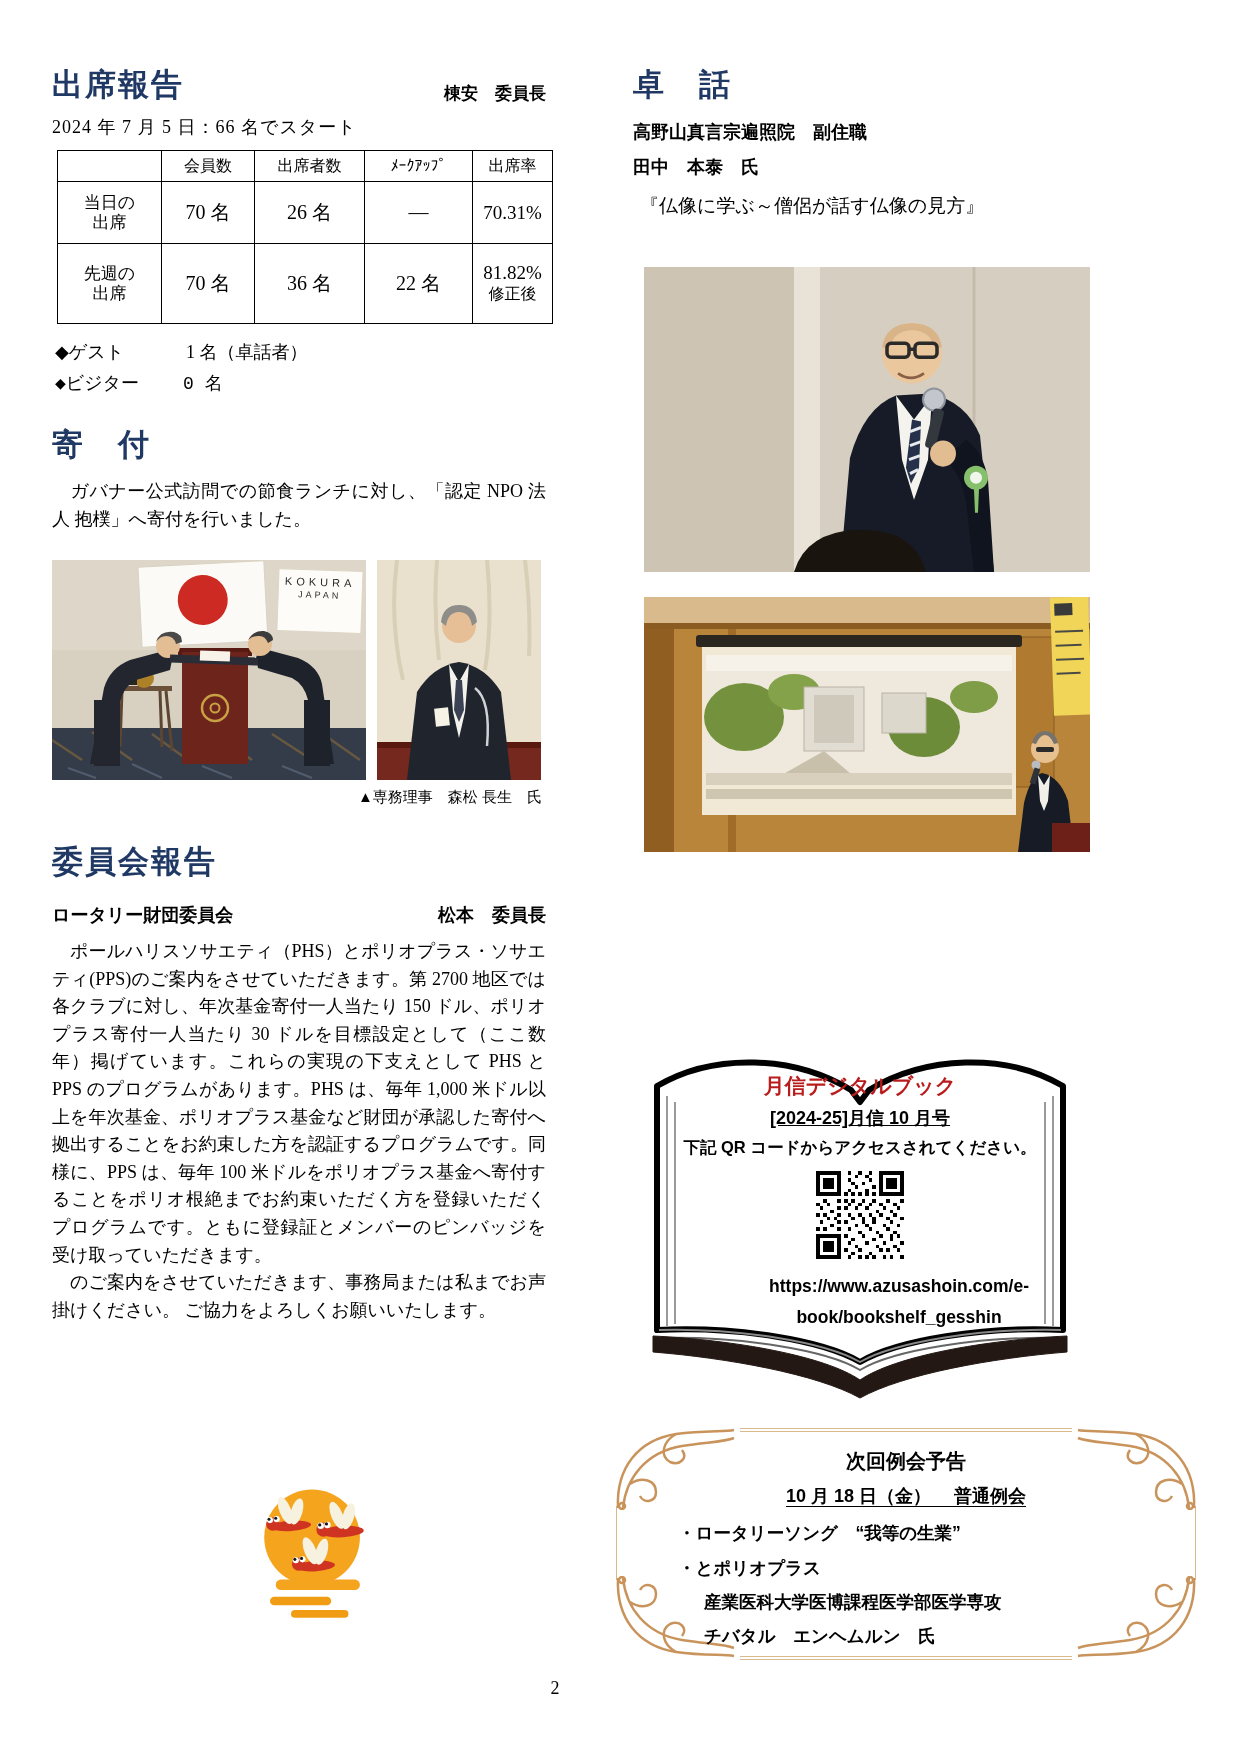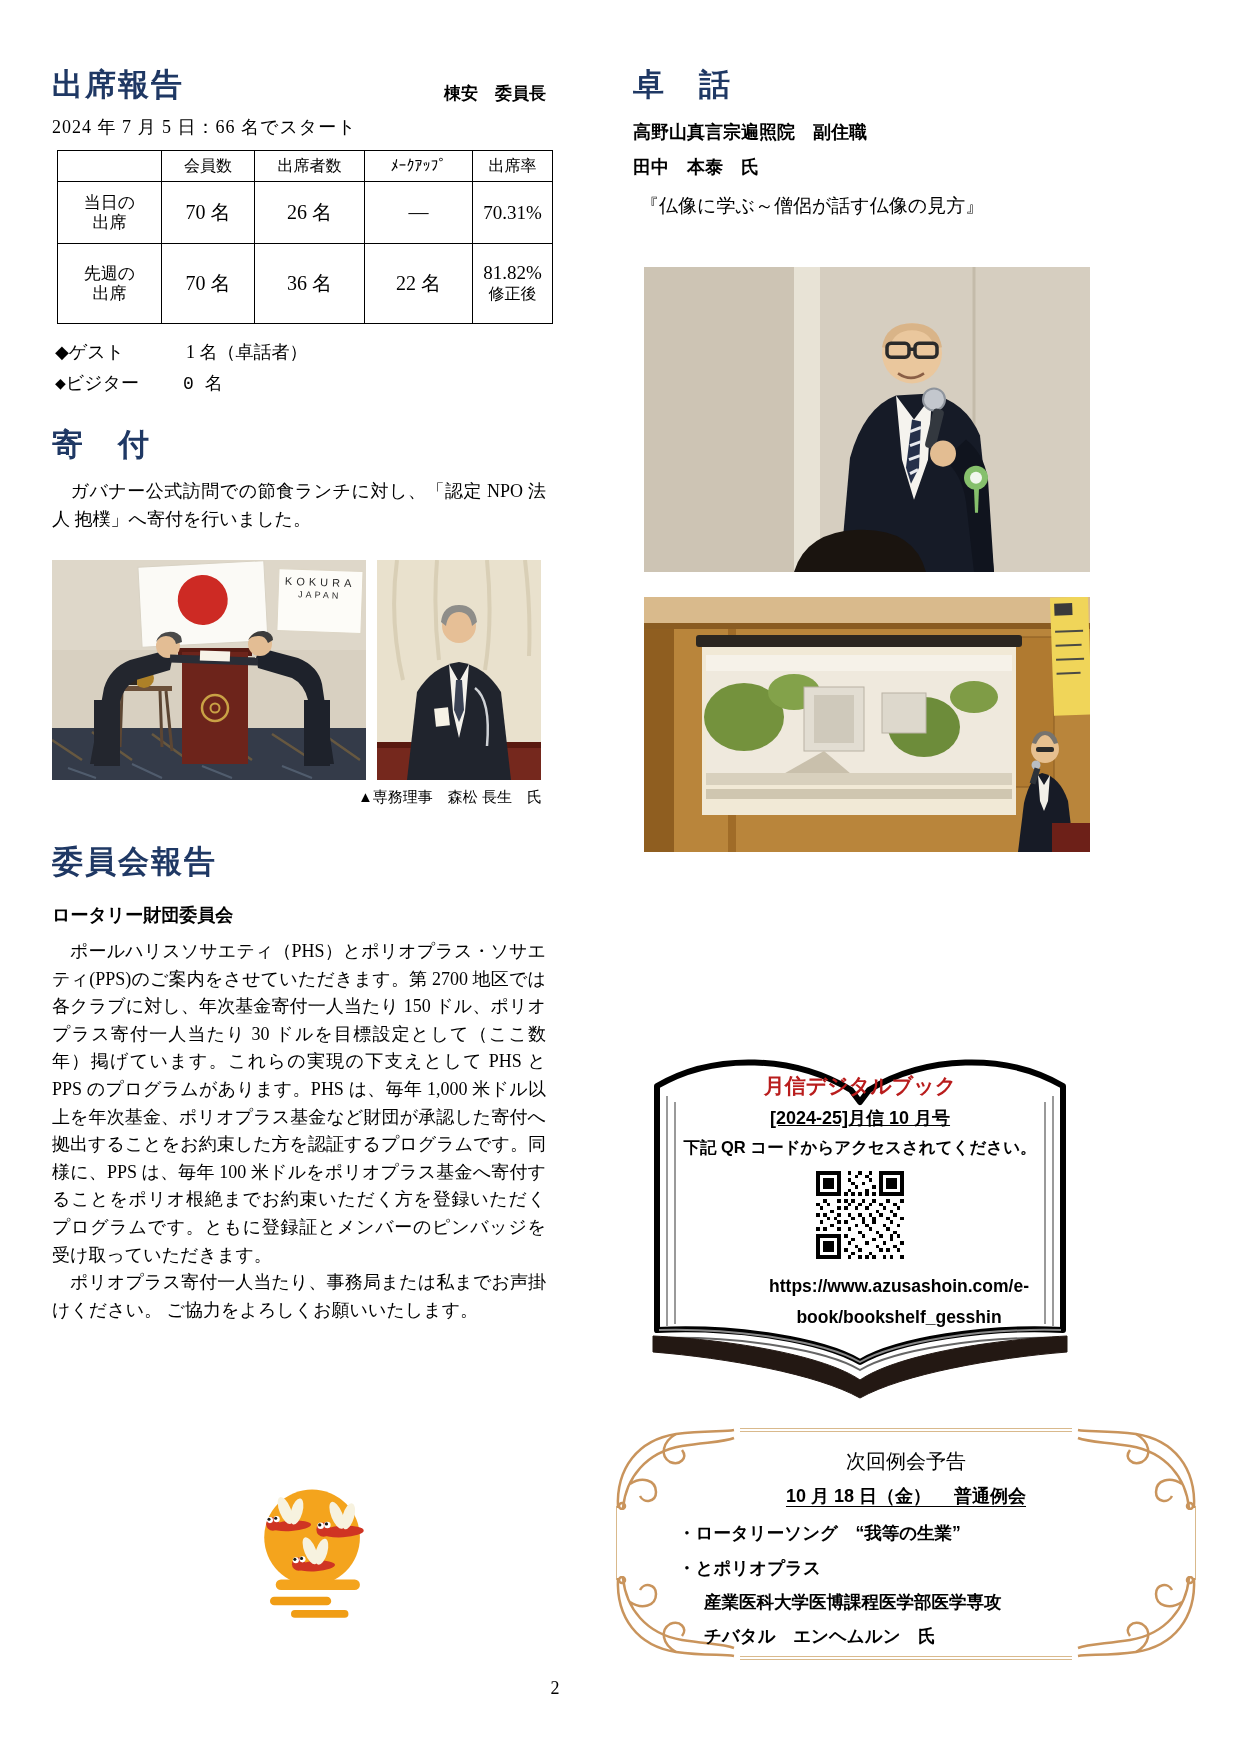--- a/index.html
+++ b/index.html
@@ -39,21 +39,21 @@
   .book-instr{font-family:"Liberation Sans",sans-serif;font-weight:bold;font-size:16.5px;margin-top:7px;}
   .qr{width:88px;height:88px;margin:12px auto 0 auto;}
   .book-url{font-family:"Liberation Sans",sans-serif;font-weight:bold;font-size:17.5px;
             text-align:center;margin:12px 0 0 78px;line-height:31px;}
   
   .nm-box{position:absolute;left:612px;top:1422px;width:588px;height:242px;}
   .nm-box .hline{position:absolute;left:128px;right:128px;height:0;border-top:4px double #d9b98c;}
   .nm-box .vline{position:absolute;top:84px;bottom:84px;width:0;border-left:1.5px solid #d9b98c;}
   .corner{position:absolute;width:124px;height:88px;}
   .nm-title{position:absolute;left:0;width:100%;top:26px;text-align:center;
-            font-family:"Liberation Sans",sans-serif;font-weight:normal;font-size:20px;}
+            font-family:"Liberation Sans",sans-serif;font-weight:bold;font-size:20px;}
   .nm-date{position:absolute;left:0;width:100%;top:62px;text-align:center;
            font-family:"Liberation Sans",sans-serif;font-weight:bold;font-size:18px;}
   .nm-date span{text-decoration:underline;text-underline-offset:4px;}
   .nm-item{position:absolute;left:66px;font-family:"Liberation Sans",sans-serif;
            font-weight:bold;font-size:17.5px;}
   .nm-detail{position:absolute;left:92px;font-family:"Liberation Sans",sans-serif;
              font-weight:bold;font-size:17.5px;}
   .caption{font-family:"Liberation Sans",sans-serif;font-size:15px;}
   .pagenum{font-size:18px;}
 </style>
@@ -177,24 +177,25 @@
       <path d="M98 128 q16 12 12 58" stroke="#cfd2d6" stroke-width="2.5" fill="none"></path>
       <rect x="58" y="148" width="14" height="18" fill="#f6f2e6" transform="rotate(-6 65 157)"></rect>
     </svg>
   </div>
 
   <div class="abs caption" style="left:330px;top:788px;width:212px;text-align:right;">▲専務理事　森松 長生　氏</div>
 
   <div class="abs h-navy" style="left:52px;top:841px;">委員会報告</div>
 
   <div class="abs gothic bold" style="left:52px;top:903px;font-size:18px;">ロータリー財団委員会</div>
+  <div class="abs gothic bold" style="left:52px;top:903px;width:494px;text-align:right;font-size:18px;">松本　委員長</div>
 
   <div class="abs serif body-text" style="left:52px;top:938px;width:494px;">
     <p>　ポールハリスソサエティ（PHS）とポリオプラス・ソサエティ(PPS)のご案内をさせていただきます。第 2700 地区では各クラブに対し、年次基金寄付一人当たり 150 ドル、ポリオプラス寄付一人当たり 30 ドルを目標設定として（ここ数年）掲げています。これらの実現の下支えとして PHS と PPS のプログラムがあります。PHS は、毎年 1,000 米ドル以上を年次基金、ポリオプラス基金など財団が承認した寄付へ拠出することをお約束した方を認証するプログラムです。同様に、PPS は、毎年 100 米ドルをポリオプラス基金へ寄付することをポリオ根絶までお約束いただく方を登録いただくプログラムです。ともに登録証とメンバーのピンバッジを受け取っていただきます。</p>
-    <p>　ポリオプラス寄付一人当たり、事務局または私までお声掛けください。 ご協力をよろしくお願いいたします。</p>
+    <p>　のご案内をさせていただきます、事務局または私までお声掛けください。 ご協力をよろしくお願いいたします。</p>
   </div>
 
   <div class="abs" style="left:247px;top:1478px;width:134px;height:145px;">
     <svg viewBox="0 0 140 150">
       <circle cx="68" cy="62" r="50" fill="#f4a41d"></circle>
       <rect x="30" y="106" width="88" height="11" rx="5.5" fill="#f4a41d"></rect>
       <rect x="24" y="124" width="64" height="9" rx="4.5" fill="#f09d15"></rect>
       <rect x="46" y="138" width="60" height="8" rx="4" fill="#f09d15"></rect>
       <g>
         <ellipse cx="46" cy="50" rx="21" ry="5.5" fill="#cf3423" transform="rotate(-4 46 50)"></ellipse>

